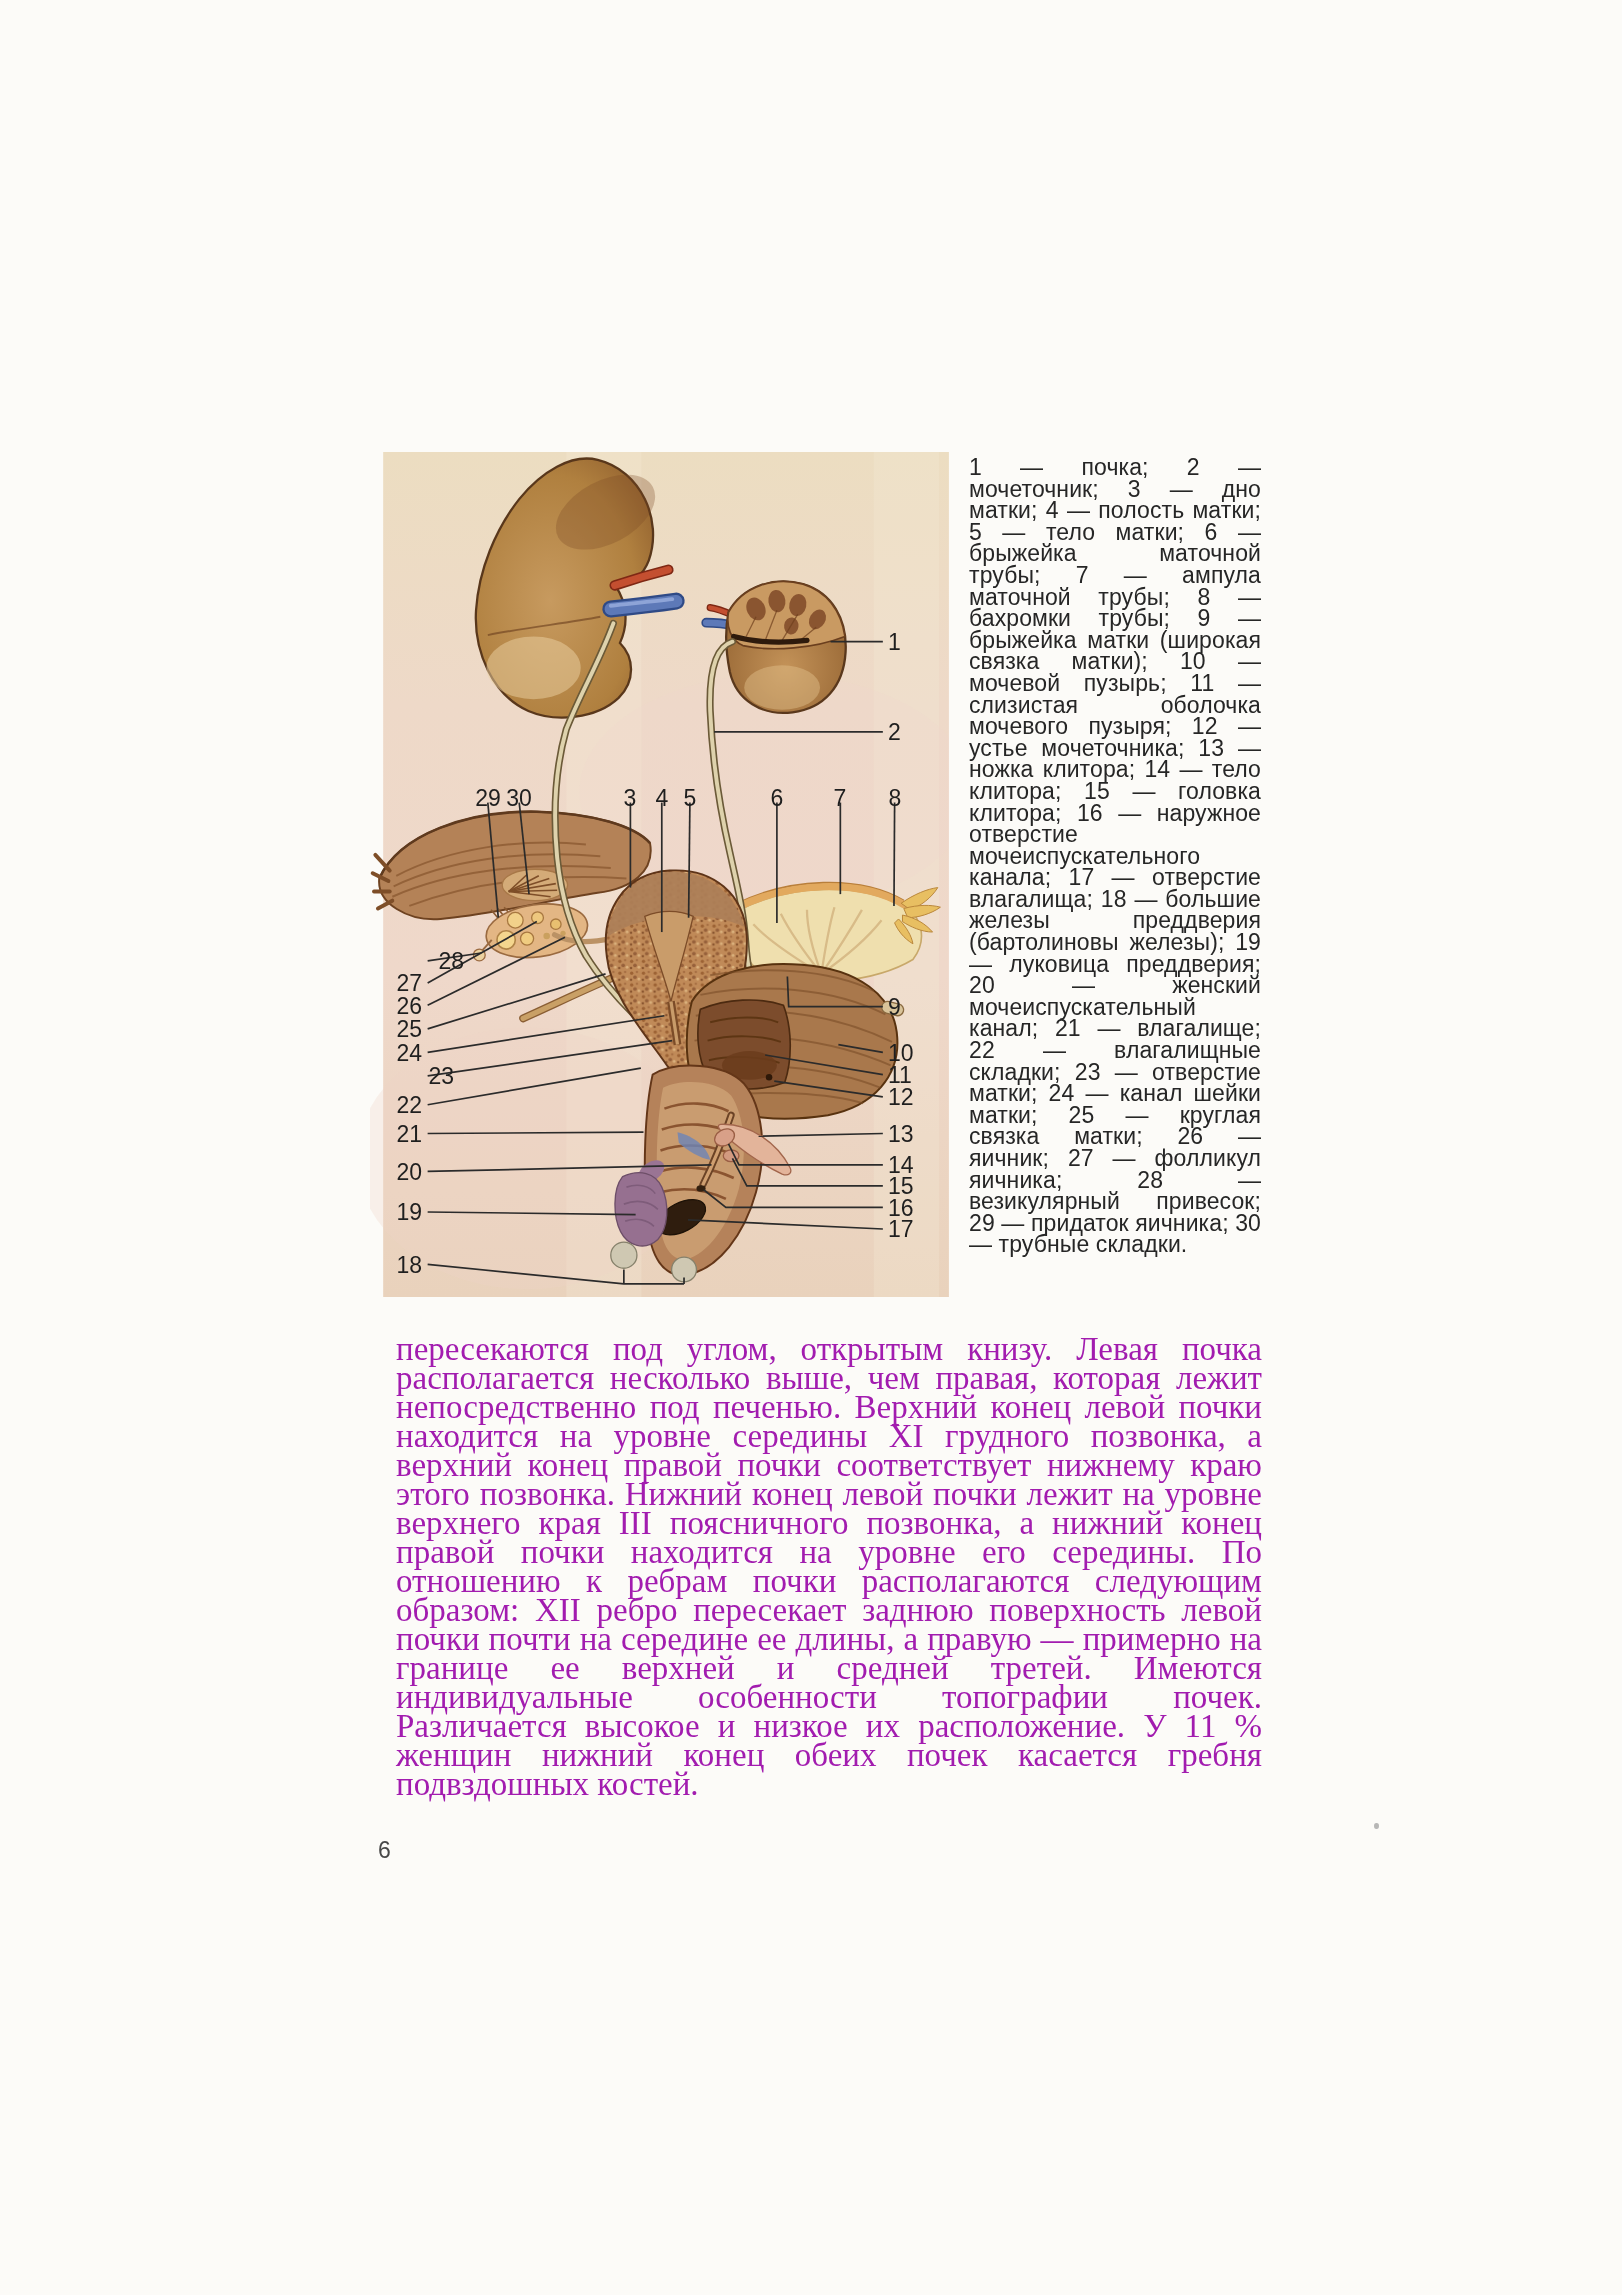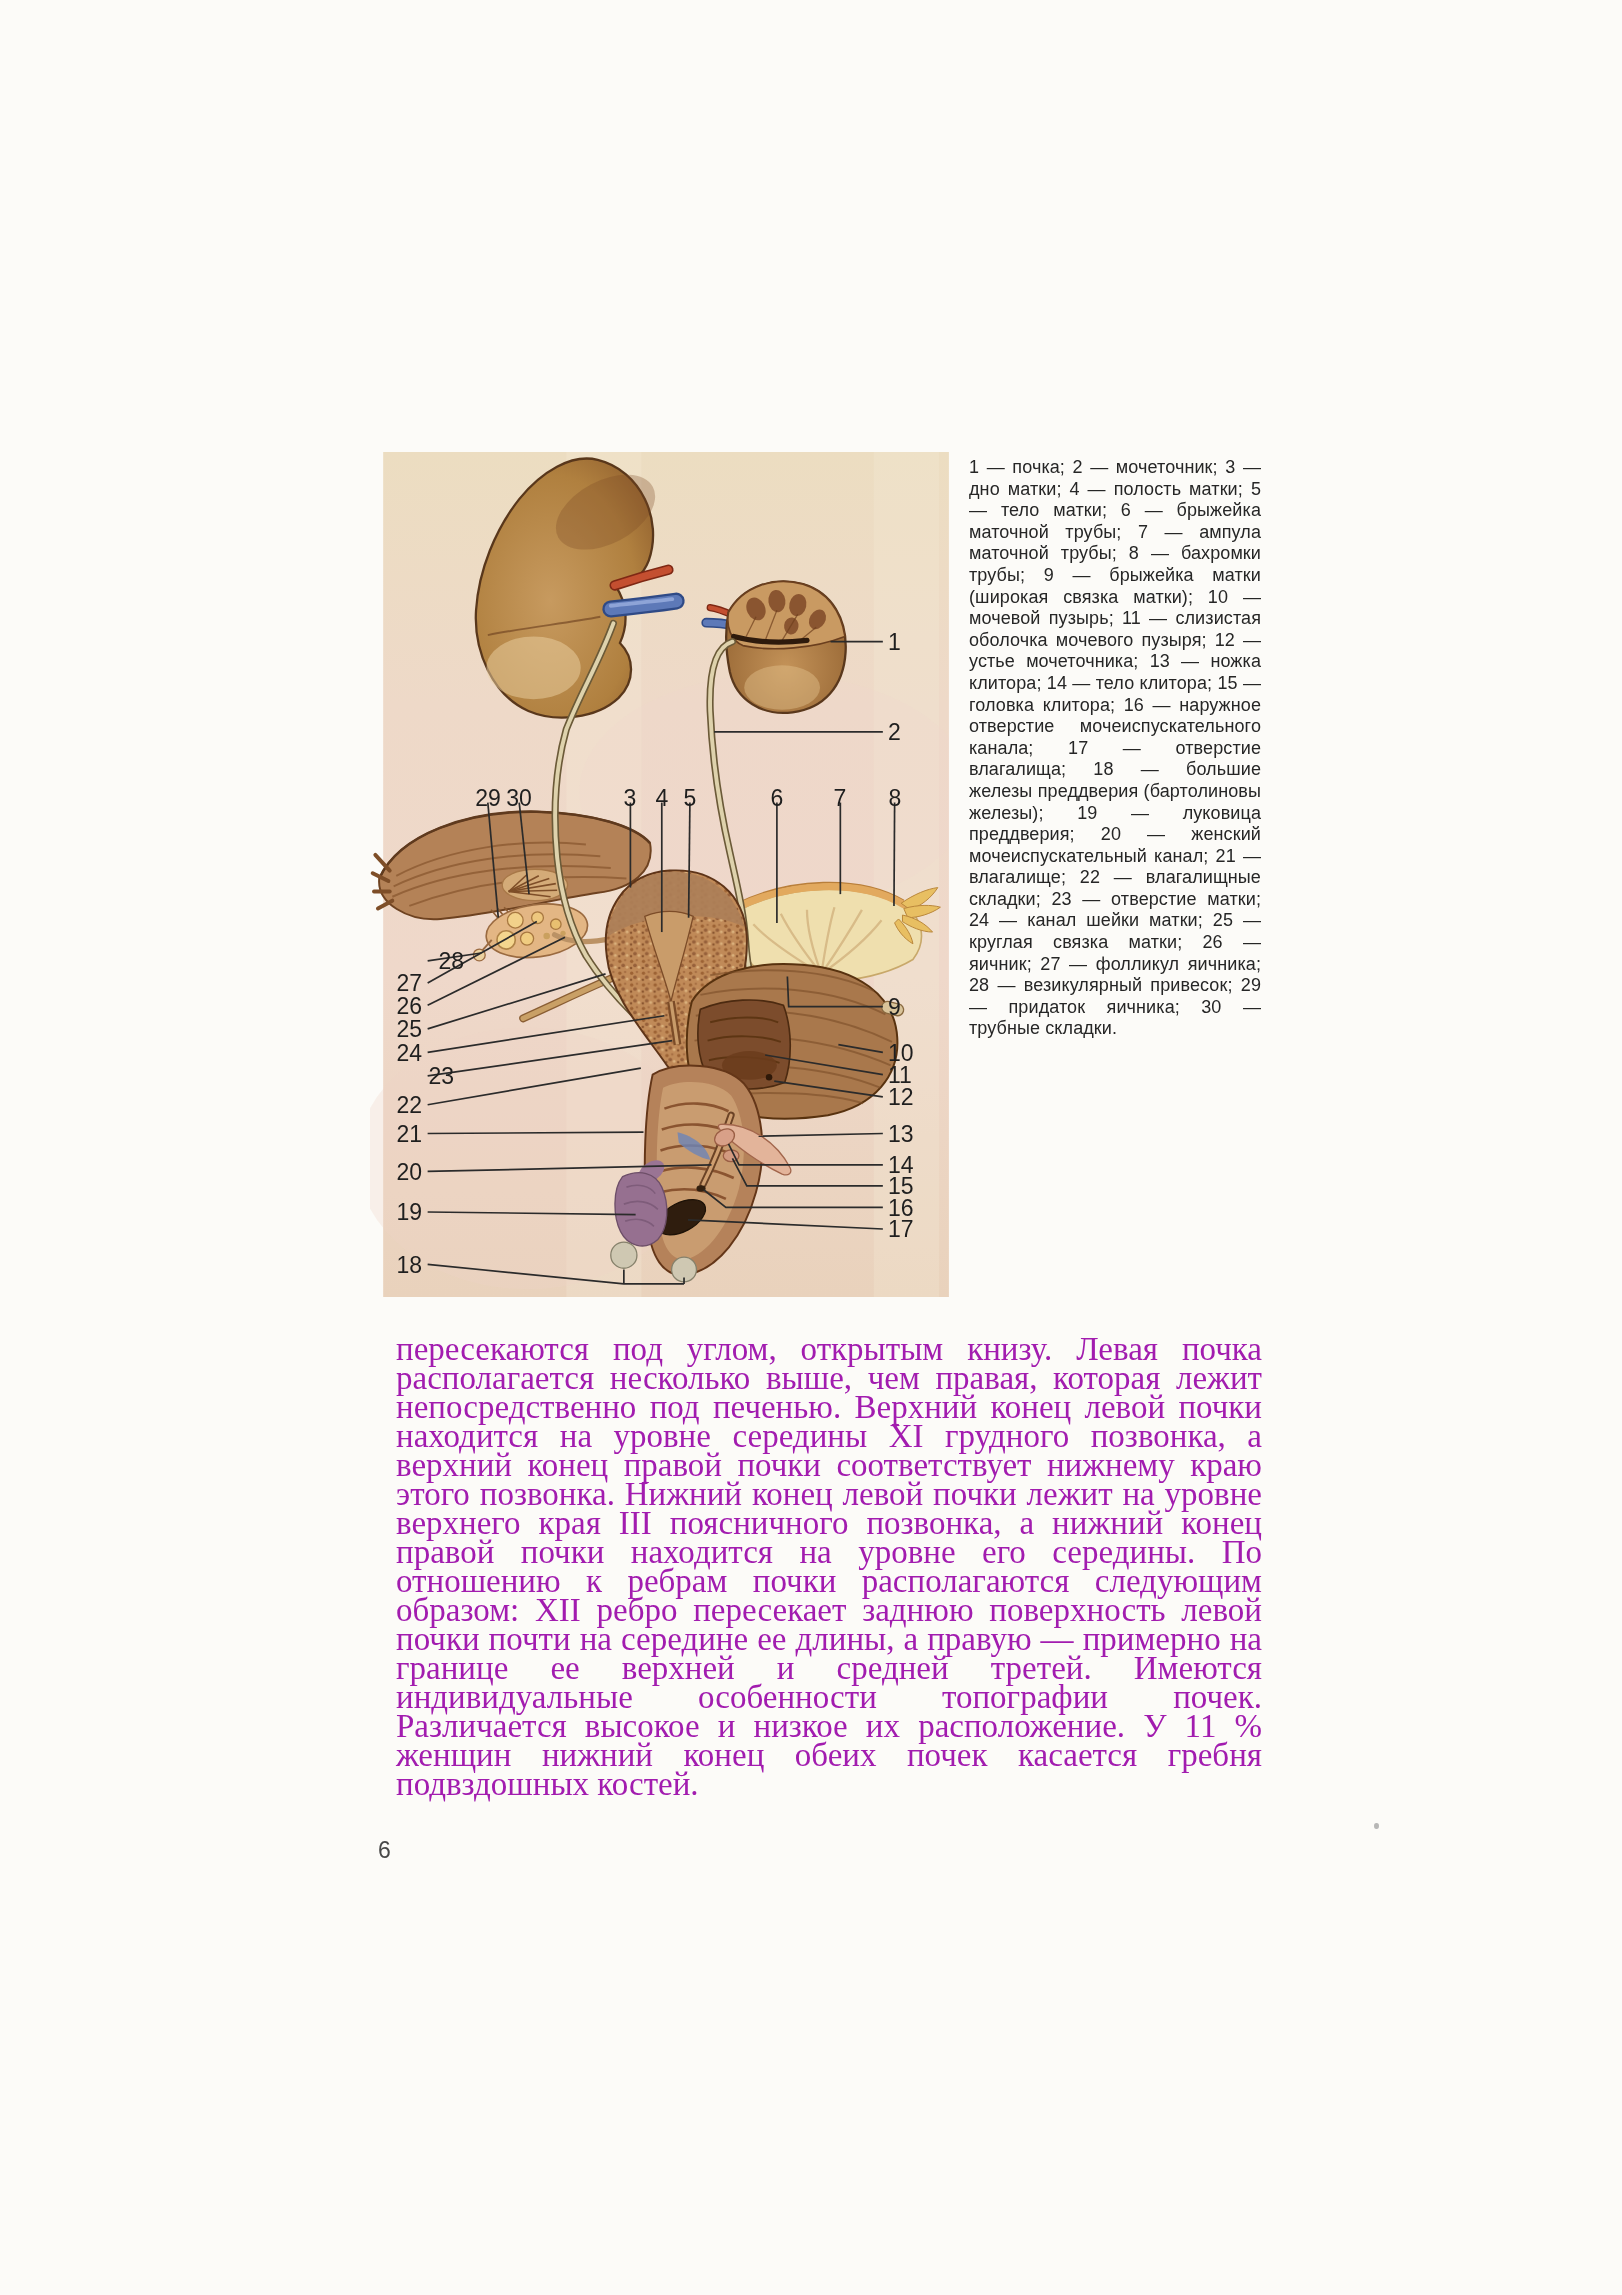--- a/index.html
+++ b/index.html
@@ -16,21 +16,21 @@
   .fig-num{
     position:absolute;font-family:"Liberation Sans",sans-serif;
     font-size:23px;line-height:1;color:#1f1f1f;white-space:nowrap;
     transform:translate(0,-50%);
   }
   .fig-num.a-end{transform:translate(-100%,-50%);}
   .fig-num.a-mid{transform:translate(-50%,-50%);margin-top:10px;}
   
   .caption{position:absolute;left:969px;top:457px;width:292px;color:#262626;}
   .cap-title{margin:0 0 11.8px 0;font-weight:bold;font-size:25px;line-height:30px;text-align:justify;}
-  .cap-legend{margin:0;font-size:18px;line-height:21.6px;text-align:justify;letter-spacing:0.1px;}
+  .cap-legend{margin:0;font-size:23px;line-height:21.6px;text-align:justify;letter-spacing:0.1px;}
   
   .body-text{
     position:absolute;left:396px;top:1335px;width:866px;
     font-family:"Liberation Serif",serif;font-size:33px;line-height:29px;
     text-align:justify;color:#a21caf;
   }
   .body-text p{margin:0;}
   .body-text p.indent{text-indent:35px;}
   .page-number{position:absolute;left:378px;top:1837px;font-size:23px;color:#484848;}
   .scan-speck{position:absolute;left:1374px;top:1823px;width:4.6px;height:5.9px;background:#9a9a9a;border-radius:50%;opacity:.7;}

